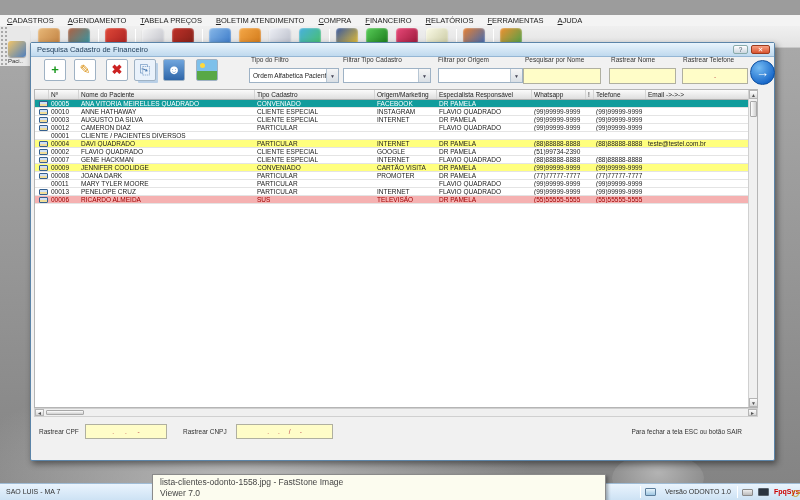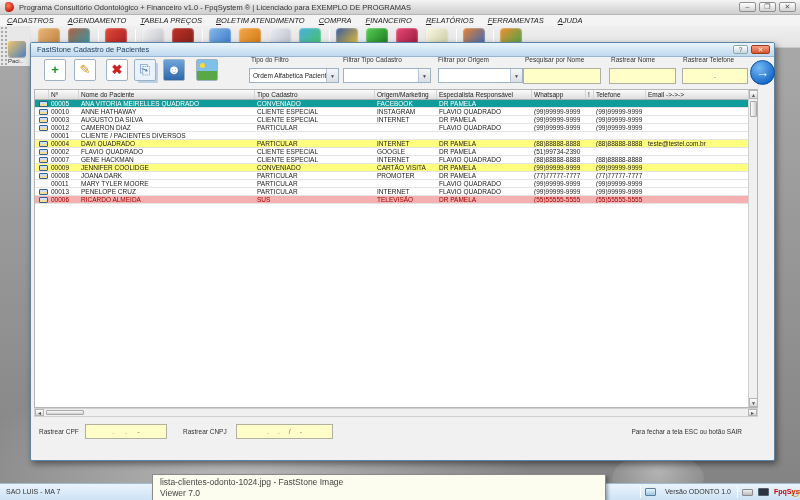--- a/index.html
+++ b/index.html
@@ -14,21 +14,21 @@
   .app-icon { width:9px; height:10px; margin:0 5px 0 5px; border-radius:40% 60% 55% 45%;
     background:radial-gradient(circle at 35% 35%, #ff7a5c, #c81e12 70%); }
   .titlebar .title { font-size:7.5px; color:#333; white-space:nowrap; }
   .winbtns { position:absolute; right:4px; top:2px; display:flex; gap:3px; }
   .wb { width:17px; height:10px; border:1px solid #909090; border-radius:2px;
     background:linear-gradient(#ffffff,#d2d2d2); font-size:7px; line-height:8px; color:#555;
     display:flex; align-items:center; justify-content:center; }
 
   .menubar { position:absolute; left:0; top:15px; width:800px; height:11px;
     background:#f4f4f4; display:flex; align-items:center; z-index:3; }
-  .menu-item { font-size:7.5px; color:#222; padding:12px 7px; white-space:nowrap;font-style:italic; }
+  .menu-item { font-size:7.5px; color:#222; padding:12px 7px; white-space:nowrap; }
 
   .toolbar { position:absolute; left:0; top:26px; width:800px; height:22px;
     background:linear-gradient(#f0f0f0,#e2e2e2); border-bottom:1px solid #c8c8c8;
     display:flex; align-items:center; padding-left:8px; z-index:2; }
   .grip { position:absolute; left:0; top:0; width:7px; height:100%;
     background-image:radial-gradient(#a8a8a8 0.8px, transparent 1px); background-size:4px 4px; }
   .chip { width:22px; height:17px; border-radius:4px; margin-right:8px; flex:0 0 auto;
     box-shadow:inset 0 0 2px rgba(255,255,255,.8), 0 1px 1px rgba(0,0,0,.25); }
   .tb-sep { width:1px; height:16px; background:#c2c2c2; border-right:1px solid #fff;
     margin:0 6px 0 0; flex:0 0 auto; }
@@ -147,29 +147,20 @@
   .ico-monitor { position:absolute; top:4px; width:11px; height:8px; border:1px solid #56606a;
     background:#2b3440; border-radius:1px; }
 </style>
 </head>
 <body>
 
 <div class="screen">
 
   <div class="desktop"></div>
 
-  <div class="titlebar">
-    <div class="app-icon"></div>
-    <div class="title">Programa Consultório Odontológico + Financeiro v1.0 - FpqSystem ® | Licenciado para  EXEMPLO DE PROGRAMAS</div>
-    <div class="winbtns">
-      <div class="wb">–</div>
-      <div class="wb">❐</div>
-      <div class="wb">✕</div>
-    </div>
-  </div>
 
   <div class="menubar" id="menubar">
       <span class="menu-item"><u>C</u>ADASTROS</span>
       <span class="menu-item"><u>A</u>GENDAMENTO</span>
       <span class="menu-item"><u>T</u>ABELA PREÇOS</span>
       <span class="menu-item"><u>B</u>OLETIM ATENDIMENTO</span>
       <span class="menu-item"><u>C</u>OMPRA</span>
       <span class="menu-item"><u>F</u>INANCEIRO</span>
       <span class="menu-item"><u>R</u>ELATÓRIOS</span>
       <span class="menu-item"><u>F</u>ERRAMENTAS</span>
@@ -203,21 +194,21 @@
     </div>
 
   <div class="left-panel">
     <div class="grip"></div>
     <div class="paci-chip"></div>
     <div class="paci-label">Paci..</div>
   </div>
 
   <div class="dialog">
     <div class="dlg-titlebar">
-      <div class="dtitle">FastStone Cadastro de Pacientes</div>
+      <div class="dtitle">Pesquisa Cadastro de Financeiro</div>
       <div class="dlg-btns">
         <div class="db-help">?</div>
         <div class="db-close">✕</div>
       </div>
     </div>
 
     <div id="dlg-icons">
         <div class="dt dt-add" style="left: 13px;">+</div>
         <div class="dt dt-edit" style="left: 43px;">✎</div>
         <div class="dt dt-del" style="left: 75px;">✖</div>
@@ -461,21 +452,21 @@
     </div>
 
     <div class="foot-label" style="left:8px">Rastrear CPF</div>
     <input class="foot-input" style="left: 54px; width: 82px;" value=".      .      -">
     <div class="foot-label" style="left:152px">Rastrear CNPJ</div>
     <input class="foot-input" style="left: 205px; width: 97px;" value=".     .     /     -">
     <div class="foot-hint">Para fechar a tela ESC ou botão SAIR</div>
   </div>
 
   <div class="tooltip">
-    <div>lista-clientes-odonto-1024.jpg  -  FastStone Image</div>
+    <div>lista-clientes-odonto-1558.jpg  -  FastStone Image</div>
     <div>Viewer 7.0</div>
   </div>
 
   <div class="statusbar" id="statusbar">
       <div class="sb-sep" style="left: 395px;"></div>
       <div class="sb-sep" style="left: 417px;"></div>
       <div class="sb-sep" style="left: 443px;"></div>
       <div class="sb-sep" style="left: 463px;"></div>
       <div class="sb-sep" style="left: 513px;"></div>
       <div class="sb-sep" style="left: 552px;"></div>

